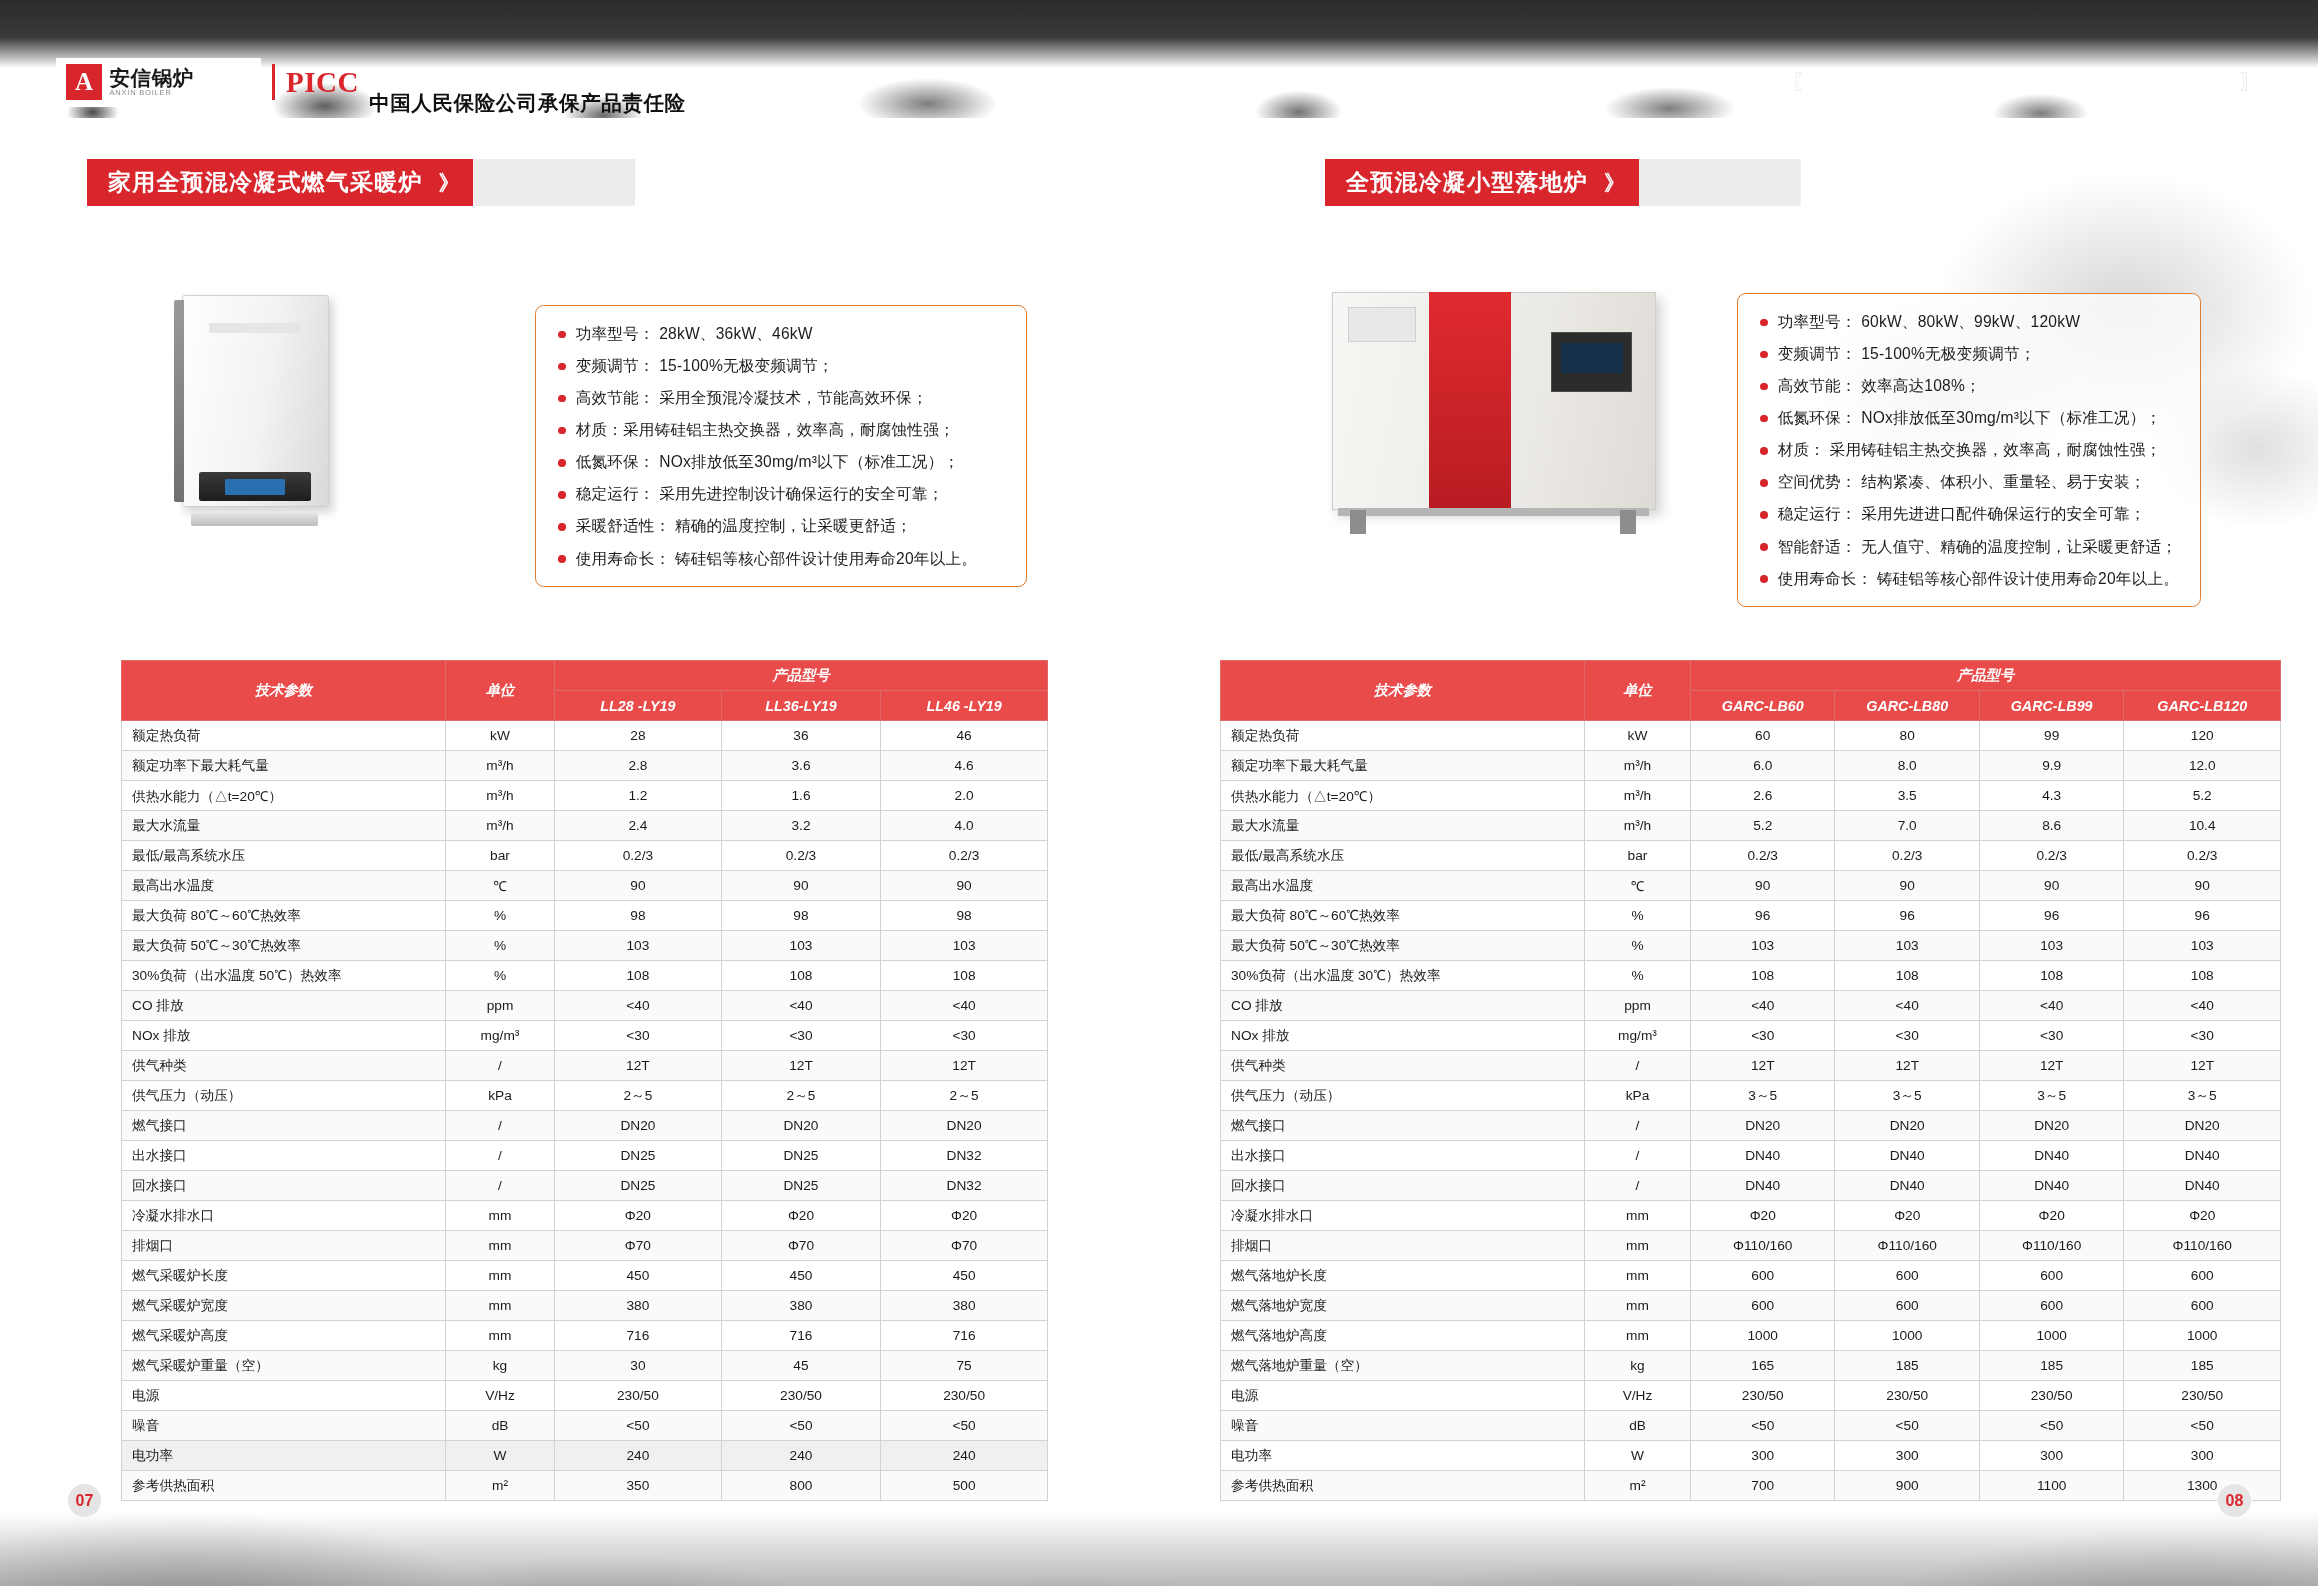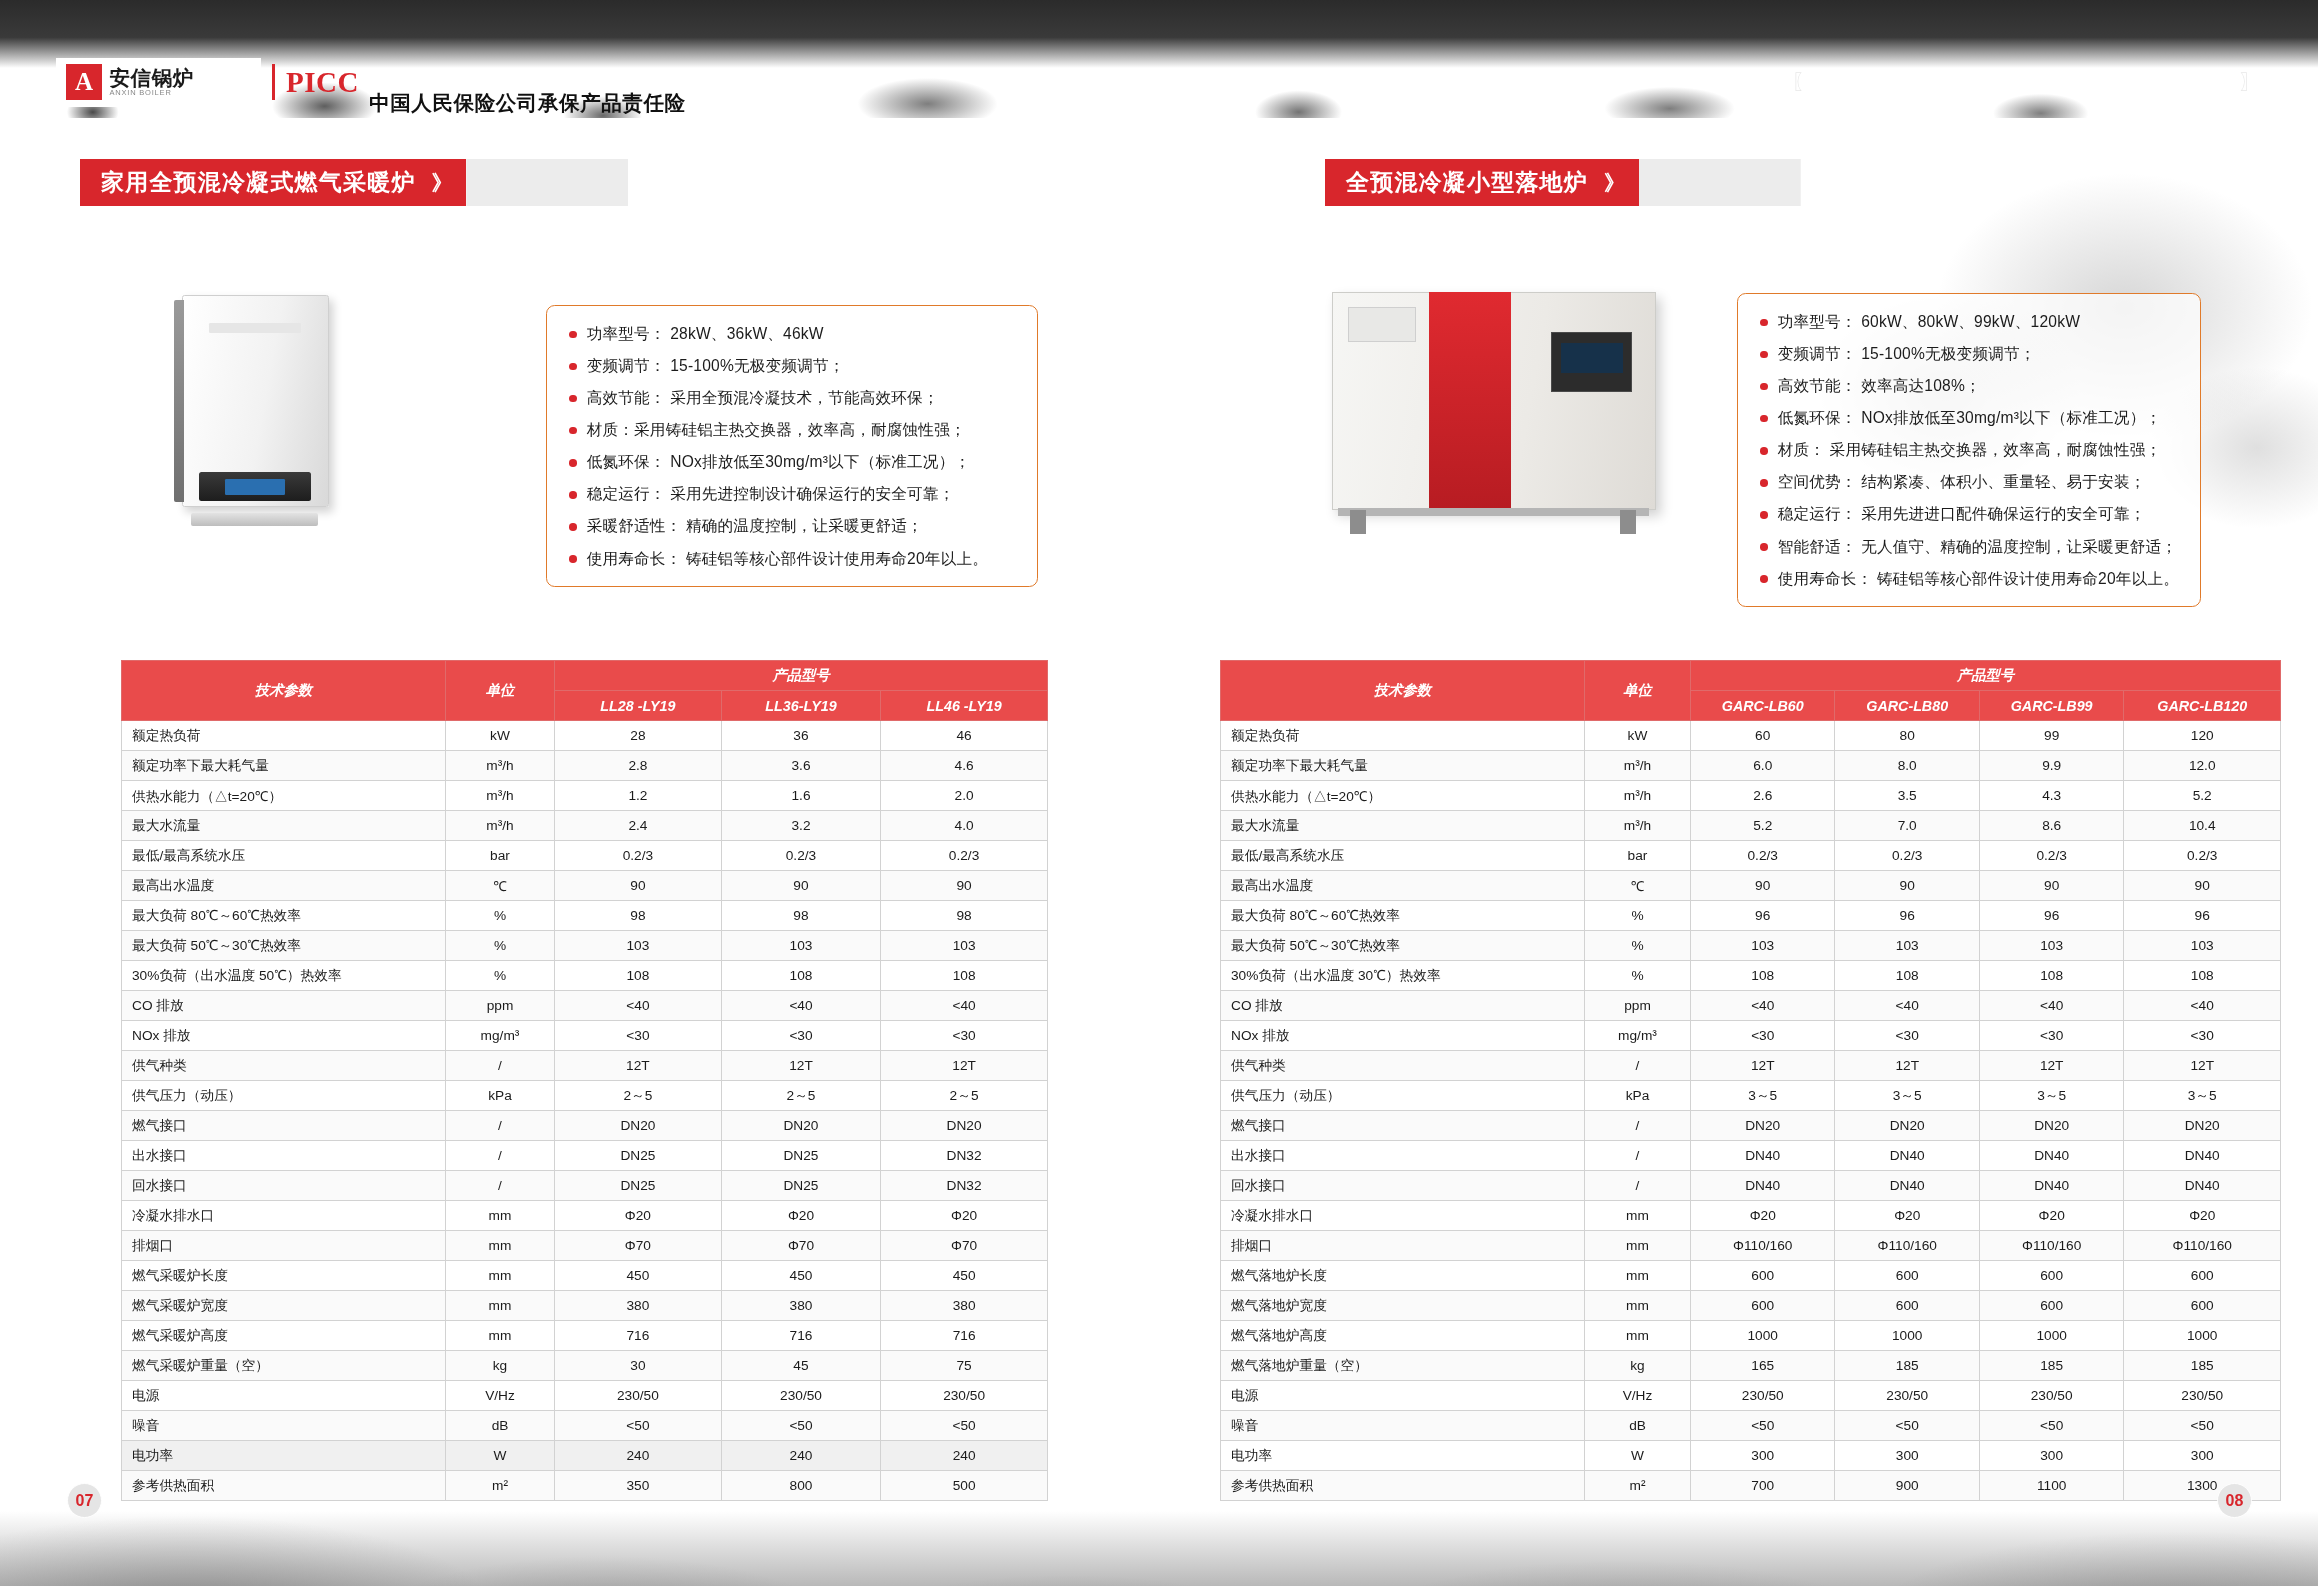--- a/index.html
+++ b/index.html
@@ -232,39 +232,39 @@
     <div class="picc">PICC</div>
     <div class="picc-cn">中国人民保险公司承保产品责任险</div>
   </div>
   <div class="slogan">
     <span class="brk">〖</span>
     <span>尽 心 、尽 力 、尽 职 — — 安 信 人 一 直 在 努 力</span>
     <span class="brk">〗</span>
   </div>
 </div>
 
-<div class="sec-banner" style="left:80px; top:159px;text-align:right;">
+<div class="sec-banner" style="left:87px; top:159px;text-align:right;">
   <div class="red">家用全预混冷凝式燃气采暖炉</div>
   <div class="chev">》</div>
   <div class="tail2"></div>
 </div>
 
 <div class="prod-img" style="left:174px; top:286px;">
   <div class="boiler">
     <div class="body"></div>
     <div class="side"></div>
     <div class="label"></div>
     <div class="panel">
       <div class="screen"></div>
     </div>
     <div class="bottom"></div>
   </div>
 </div>
 
-<div class="feat-box" style="left:546px; top:305px; width:492px;">
+<div class="feat-box" style="left:535px; top:305px; width:492px;">
   <ul>
     <li>功率型号： 28kW、36kW、46kW</li>
     <li>变频调节： 15-100%无极变频调节；</li>
     <li>高效节能： 采用全预混冷凝技术，节能高效环保；</li>
     <li>材质：采用铸硅铝主热交换器，效率高，耐腐蚀性强；</li>
     <li>低氮环保： NOx排放低至30mg/m³以下（标准工况）；</li>
     <li>稳定运行： 采用先进控制设计确保运行的安全可靠；</li>
     <li>采暖舒适性： 精确的温度控制，让采暖更舒适；</li>
     <li>使用寿命长： 铸硅铝等核心部件设计使用寿命20年以上。</li>
   </ul>

